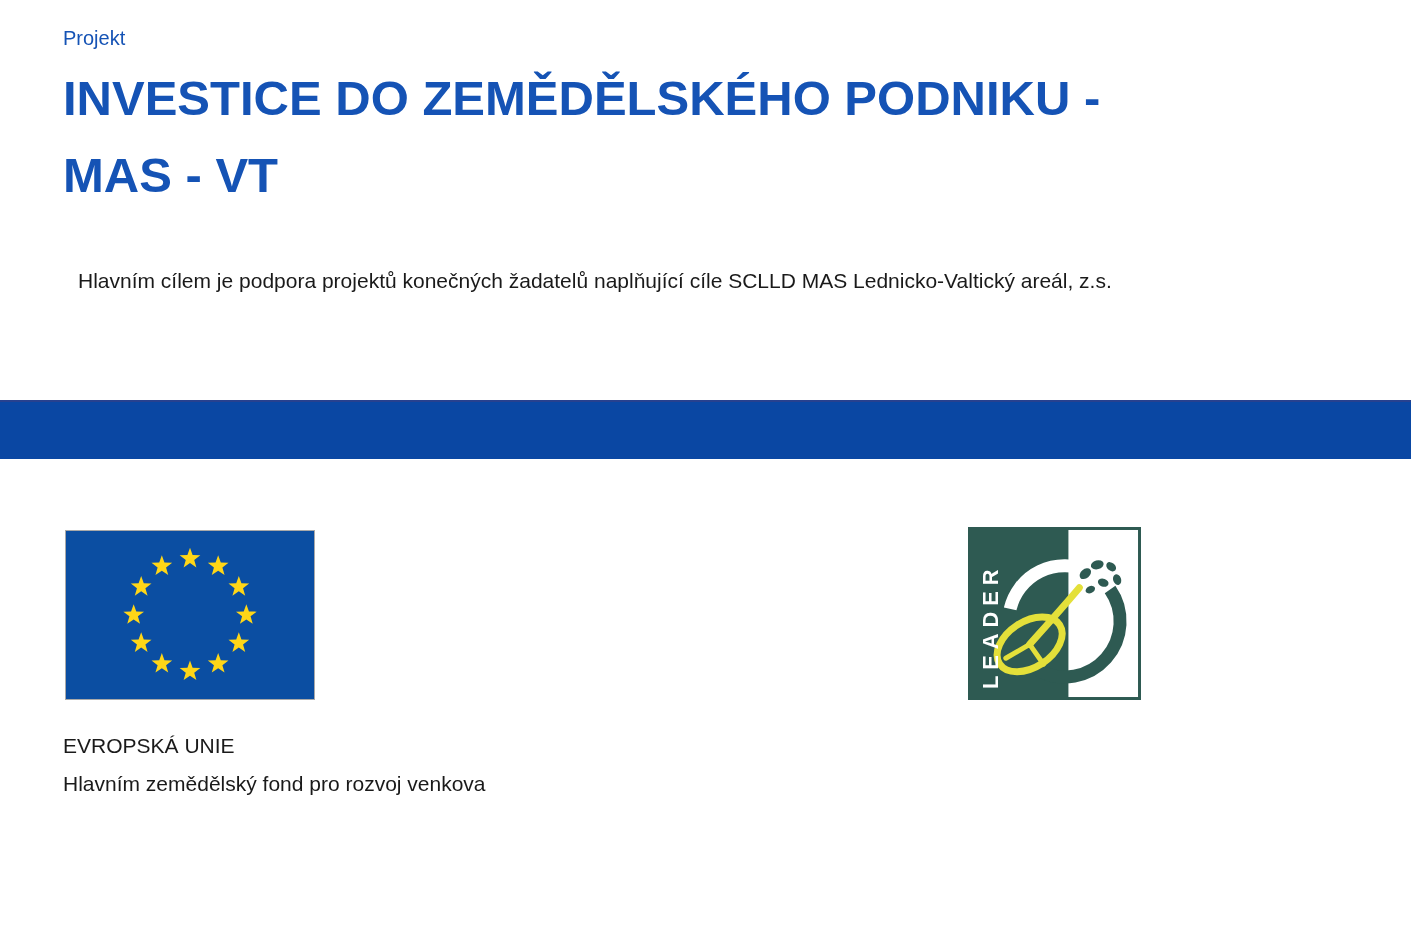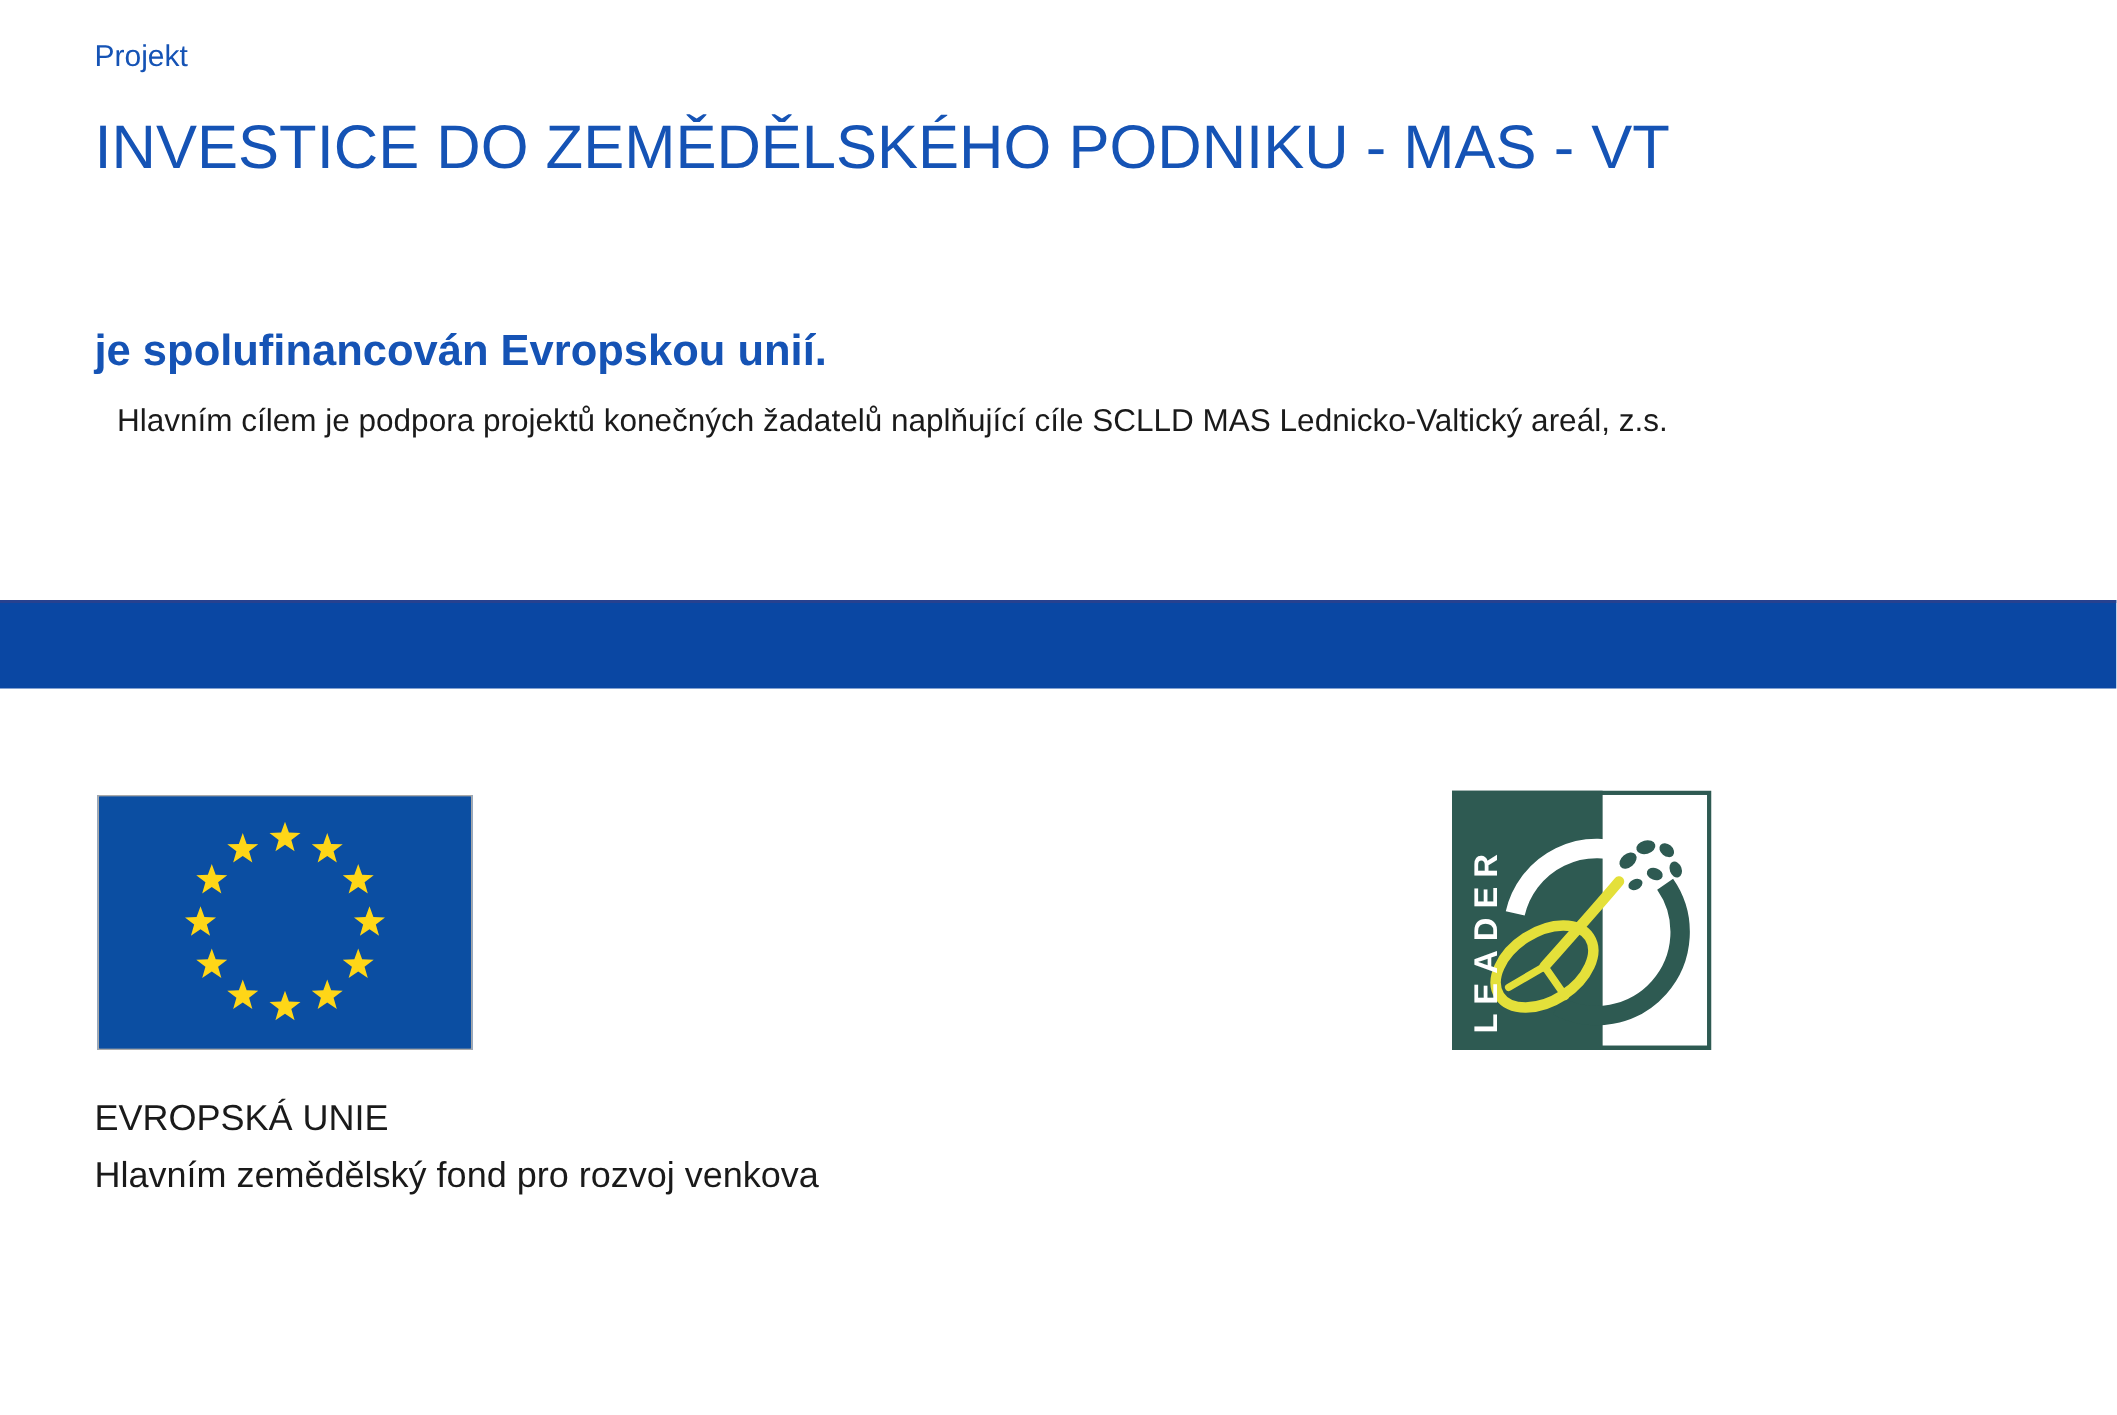--- a/index.html
+++ b/index.html
@@ -13,21 +13,21 @@
     --text-black:#1a1a1a;
   }
   *{margin:0;padding:0;box-sizing:border-box;}
   html,body{width:1411px;height:943px;background:#ffffff;overflow:hidden;
     font-family:"Liberation Sans","DejaVu Sans",sans-serif;}
   .page{position:relative;width:1150px;height:943px;background:#fff;}
 
   .projekt-label{position:absolute;left:63px;top:27px;font-size:20px;
     color:var(--accent-blue);font-weight:400;}
   .main-title{position:absolute;left:63px;top:60px;max-width:1290px;
-    font-size:41px;line-height:77px;font-weight:400;color:var(--accent-blue);}
+    font-size:49px;line-height:77px;font-weight:700;color:var(--accent-blue);}
   .subtitle{position:absolute;left:63px;top:218px;font-size:29px;
     font-weight:700;color:var(--accent-blue);}
   .description{position:absolute;left:78px;top:269px;font-size:21px;
     color:var(--text-black);}
 
   .blue-bar{position:absolute;left:0;top:400px;width:1411px;height:59px;
     background:var(--bar-blue);border-top:2px solid var(--bar-blue-edge);}
 
   .eu-flag{position:absolute;left:65px;top:530px;width:250px;height:170px;
     border:1px solid #a9a9a9;background:var(--flag-blue);}
@@ -39,32 +39,31 @@
   .leader-bg{fill:#ffffff;stroke:var(--leader-green);stroke-width:3;}
   .leader-panel{fill:var(--leader-green);}
   .leader-arc-white{fill:none;stroke:#ffffff;stroke-width:13;}
   .leader-arc-green{fill:none;stroke:var(--leader-green);stroke-width:13;}
   .leader-flower{fill:none;stroke:var(--leader-yellow);stroke-width:7;stroke-linecap:round;}
   .leader-leaf{fill:var(--leader-green);}
   .leader-word{fill:#ffffff;font-family:"Liberation Sans","DejaVu Sans",sans-serif;
     font-size:22px;font-weight:700;letter-spacing:6px;}
 
   .funding-block{position:absolute;left:63px;top:727px;}
-  .funding-line{font-size:24px;line-height:38px;color:var(--text-black);}
+  .funding-line{font-size:21px;line-height:38px;color:var(--text-black);}
 </style>
 </head>
 <body>
 
 <div class="page">
 
   <div class="projekt-label">Projekt</div>
 
   <h1 class="main-title">INVESTICE DO ZEMĚDĚLSKÉHO PODNIKU - MAS - VT</h1>
 
-  <div class="subtitle">je spolufinancován Evropskou unií.</div>
 
   <div class="description">Hlavním cílem je podpora projektů konečných žadatelů naplňující cíle SCLLD MAS Lednicko-Valtický areál, z.s.</div>
 
   <div class="blue-bar"></div>
 
   <div class="eu-flag">
     <svg viewBox="0 0 250 170" xmlns="http://www.w3.org/2000/svg" aria-hidden="true">
       <defs>
         <polygon id="eustar" class="eu-star" points="0,-11 2.64,-3.64 10.46,-3.4 4.28,1.39 6.47,8.9 0,4.5 -6.47,8.9 -4.28,1.39 -10.46,-3.4 -2.64,-3.64"></polygon>
       </defs>

